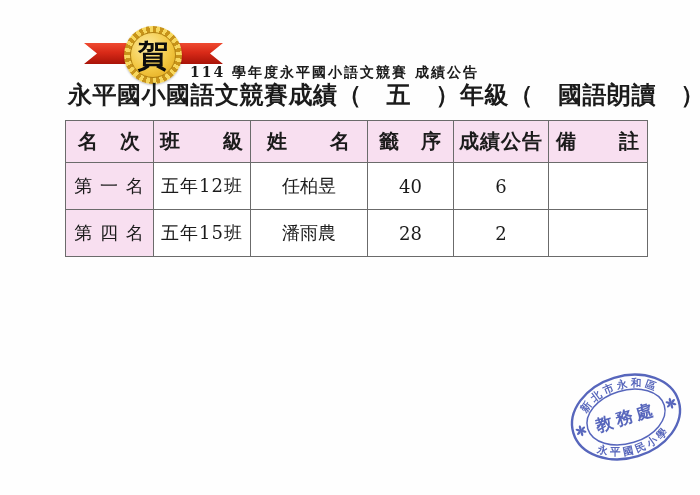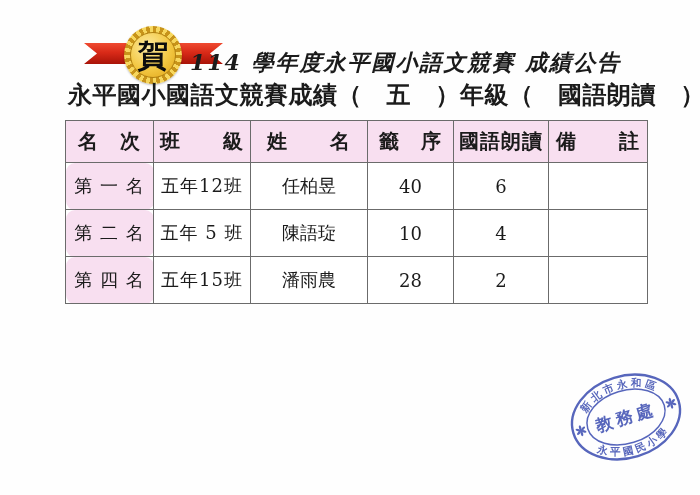--- a/index.html
+++ b/index.html
@@ -30,22 +30,22 @@
   .medal-inner {
     width: 46px; height: 46px; border-radius: 50%;
     background: radial-gradient(circle at 38% 32%, #fdeaa0 0%, #f3c843 55%, #dfa215 100%);
     border: 1px solid #b07f10;
     display: flex; align-items: center; justify-content: center;
   }
   .medal-char { font-size: 31px; font-weight: bold; color: #0d0d0d; line-height: 1; }
 
   
   .title-line1 {
-    position: absolute; left: 190px; top: 48px;
-    font-size: 22px; font-weight: 600; letter-spacing: 2px; white-space: nowrap; font-style: italic;
+    position: absolute; left: 190px; top: 64px;
+    font-size: 14px; font-weight: 600; letter-spacing: 2px; white-space: nowrap;
   }
   .title-line2 {
     position: absolute; left: 68px; top: 79px;
     font-size: 24px; font-weight: 700; letter-spacing: 0.5px; white-space: nowrap;
   }
 
   
   table.results {
     position: absolute; left: 65px; top: 120px;
     width: 582px; table-layout: fixed; border-collapse: collapse;
@@ -53,21 +53,21 @@
   }
   table.results th, table.results td {
     border: 1px solid #6b6b6b;
     text-align: center; vertical-align: middle;
     overflow: hidden; white-space: nowrap;
   }
   table.results thead th {
     height: 42px; font-size: 20px; font-weight: 700;
     background: #f8dff0; letter-spacing: 1px;
   }
-  table.results tbody td { height: 47px; font-size: 18px; border-radius: 9px; }
+  table.results tbody td { height: 47px; font-size: 18px; }
   td.rank { background: #f8dff0; letter-spacing: 1px; }
   td.cls  { letter-spacing: 1px; }
   td.num  { font-size: 20px; }
   td.dark-border { border: 2px solid #1a1a1a; }
 
   
   .stamp {
     position: absolute; left: 567px; top: 372px; width: 118px; height: 90px;
     transform: rotate(-17deg); opacity: 0.88; pointer-events: none;
   }
@@ -101,39 +101,31 @@
     <col style="width:86px">
       <col style="width:95px">
       <col style="width:99px">
   </colgroup>
   <thead>
     <tr>
       <th>名　次</th>
       <th>班　　級</th>
       <th>姓　　名</th>
       <th>籤　序</th>
-      <th>國語朗讀</th>
+      <th>成績公告</th>
       <th>備　　註</th>
     </tr>
   </thead>
   <tbody>
     <tr>
       <td class="rank">第 一 名</td>
       <td class="cls">五年12班</td>
       <td>任柏昱</td>
       <td class="num">40</td>
       <td class="num">6</td>
-      <td></td>
-    </tr>
-    <tr>
-      <td class="rank">第 二 名</td>
-      <td class="cls">五年 5 班</td>
-      <td>陳語琁</td>
-      <td class="num">10</td>
-      <td class="num">4</td>
       <td></td>
     </tr>
     <tr>
       <td class="rank">第 四 名</td>
       <td class="cls">五年15班</td>
       <td>潘雨農</td>
       <td class="num">28</td>
       <td class="num">2</td>
       <td></td>
     </tr>

